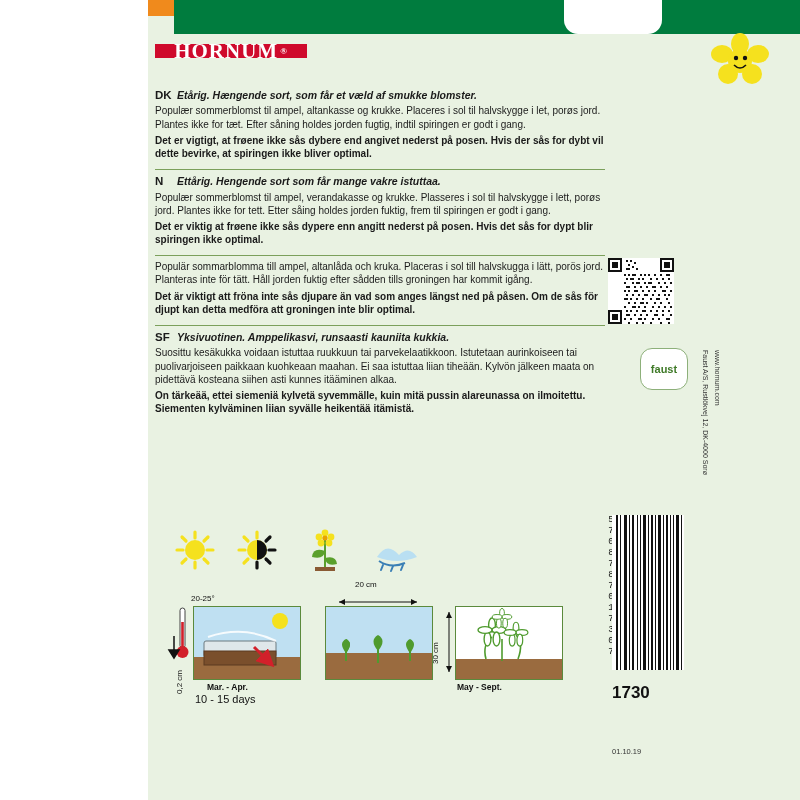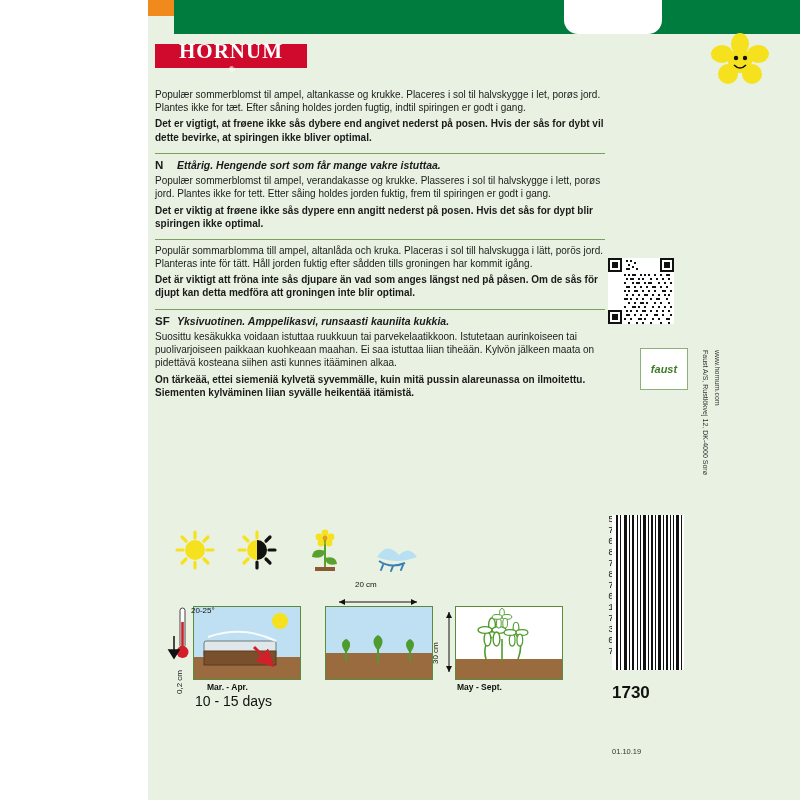--- a/index.html
+++ b/index.html
@@ -28,25 +28,25 @@
     position:absolute;left:174px;top:0;width:626px;height:34px;
     background:#007c3e;
   }
   
   .notch{
     position:absolute;left:390px;top:0;width:98px;height:34px;
     background:#ffffff;border-bottom-left-radius:14px;border-bottom-right-radius:14px;
   }
   
   .logo{
-    position:absolute;left:155px;top:44px;width:152px;height:24px;
+    position:absolute;left:155px;top:44px;width:152px;height:14px;
     background:#cf0a2c;color:#ffffff;
     font-family:"Liberation Serif", serif;
     font-weight:bold;font-size:21px;letter-spacing:1px;
-    display:flex;align-items:center;justify-content:center;flex-direction:column;
+    display:flex;align-items:center;justify-content:center;
   }
   .logo .reg{font-size:9px;vertical-align:super;margin-left:2px;}
 
   
   .flower-deco{position:absolute;left:700px;top:32px;width:80px;height:60px;}
 
   
   .content{
     position:absolute;left:155px;top:88px;width:450px;
   }
@@ -69,23 +69,23 @@
     border:0;border-top:1px solid #7ba05b;margin:5px 0 4px 0;width:100%;
   }
 
   
   .qr{
     position:absolute;left:608px;top:258px;width:66px;height:66px;
   }
   
   .faust{
     position:absolute;left:640px;top:348px;width:46px;height:40px;
-    background:#ffffff;border:1px solid #8db07a;border-radius:0;
+    background:#ffffff;border:1px solid #8db07a;border-radius:12px;
     display:flex;align-items:center;justify-content:center;
-    color:#3f7a28;font-size:11px;font-style:italic;font-weight:bold;
+    color:#3f7a28;font-size:11px;font-weight:bold;
   }
   .vert-text{
     position:absolute;writing-mode:vertical-rl;text-orientation:mixed;
     font-size:7px;color:#333;line-height:1.45;
   }
   .vert-text.a{left:700px;top:350px;}
   .vert-text.b{left:712px;top:350px;}
 
   
   .barcode{
@@ -109,21 +109,21 @@
   
   .icon-row{position:absolute;left:165px;top:527px;width:390px;height:46px;}
 
   
   .diagram{position:absolute;left:165px;top:592px;width:420px;height:110px;}
   .panel{position:absolute;top:0;border:1px solid #5b8a3c;background:#bfe0f2;}
   .panel .soil{position:absolute;left:0;bottom:0;width:100%;background:#8a5a33;}
   .cap{
     position:absolute;font-size:8.5px;color:#111;font-weight:bold;
   }
-  .cap.small{font-weight:normal;font-size:14px;}
+  .cap.small{font-weight:normal;font-size:11px;}
   .thermo-lbl{position:absolute;font-size:8px;color:#111;}
   .vlabel{
     position:absolute;writing-mode:vertical-rl;text-orientation:mixed;
     font-size:8px;color:#111;transform:rotate(180deg);
   }
   .dim{
     position:absolute;font-size:8px;color:#111;
   }
 </style>
 </head>
@@ -153,20 +153,23 @@
       <circle cx="40" cy="29" r="12"></circle>
     </g>
     <circle cx="36" cy="26" r="2.2" fill="#111"></circle>
     <circle cx="45" cy="26" r="2.2" fill="#111"></circle>
     <path d="M34 33 q6 6 12 0" stroke="#111" stroke-width="1.6" fill="none"></path>
   </svg>
 
   <div class="content">
 
     <div class="lang-block">
+      <div class="lang-head">
+        <span class="lang-code">DK</span><span class="lang-title">Etårig. Hængende sort, som får et væld af smukke blomster.</span>
+      </div>
       <p class="lang-body">Populær sommerblomst til ampel, altankasse og krukke. Placeres i sol til halvskygge i let, porøs jord. Plantes ikke for tæt. Efter såning holdes jorden fugtig, indtil spiringen er godt i gang.</p>
       <p class="lang-warn">Det er vigtigt, at frøene ikke sås dybere end angivet nederst på posen. Hvis der sås for dybt vil dette bevirke, at spiringen ikke bliver optimal.</p>
     </div>
     <hr class="rule">
 
     <div class="lang-block">
       <div class="lang-head">
         <span class="lang-code">N</span><span class="lang-title">Ettårig. Hengende sort som får mange vakre istuttaa.</span>
       </div>
       <p class="lang-body">Populær sommerblomst til ampel, verandakasse og krukke. Plasseres i sol til halvskygge i lett, porøs jord. Plantes ikke for tett. Etter såing holdes jorden fuktig, frem til spiringen er godt i gang.</p>
@@ -421,21 +424,21 @@
           </marker>
         </defs>
       </svg>
     </div>
 
     <svg style="position:absolute;left:8px;top:12px;width:20px;height:60px;" viewBox="0 0 20 60">
       <rect x="7" y="4" width="5" height="40" rx="2.5" fill="#ffffff" stroke="#444" stroke-width="1"></rect>
       <rect x="8.2" y="18" width="2.6" height="26" fill="#d2202a"></rect>
       <circle cx="9.5" cy="48" r="6" fill="#d2202a"></circle>
     </svg>
-    <div class="thermo-lbl" style="left:26px;top:14px;">20-25°</div>
+    <div class="thermo-lbl" style="left:26px;top:2px;">20-25°</div>
     <div class="vlabel" style="left:10px;top:58px;height:44px;">0,2 cm</div>
 
     <svg style="position:absolute;left:2px;top:44px;width:14px;height:26px;" viewBox="0 0 14 26">
       <path d="M7 0 L7 18 M2 14 L7 22 L12 14z" stroke="#111" stroke-width="1.5" fill="#111"></path>
     </svg>
     <div class="cap" style="left:30px;top:90px;margin-left:12px;">Mar. - Apr.</div>
     <div class="cap small" style="left:30px;top:101px;">10 - 15 days</div>
 
     <div class="panel" style="left:160px;top:14px;width:106px;height:72px;">
       <div class="soil" style="height:26px;background:#9a6b3f;"></div>

